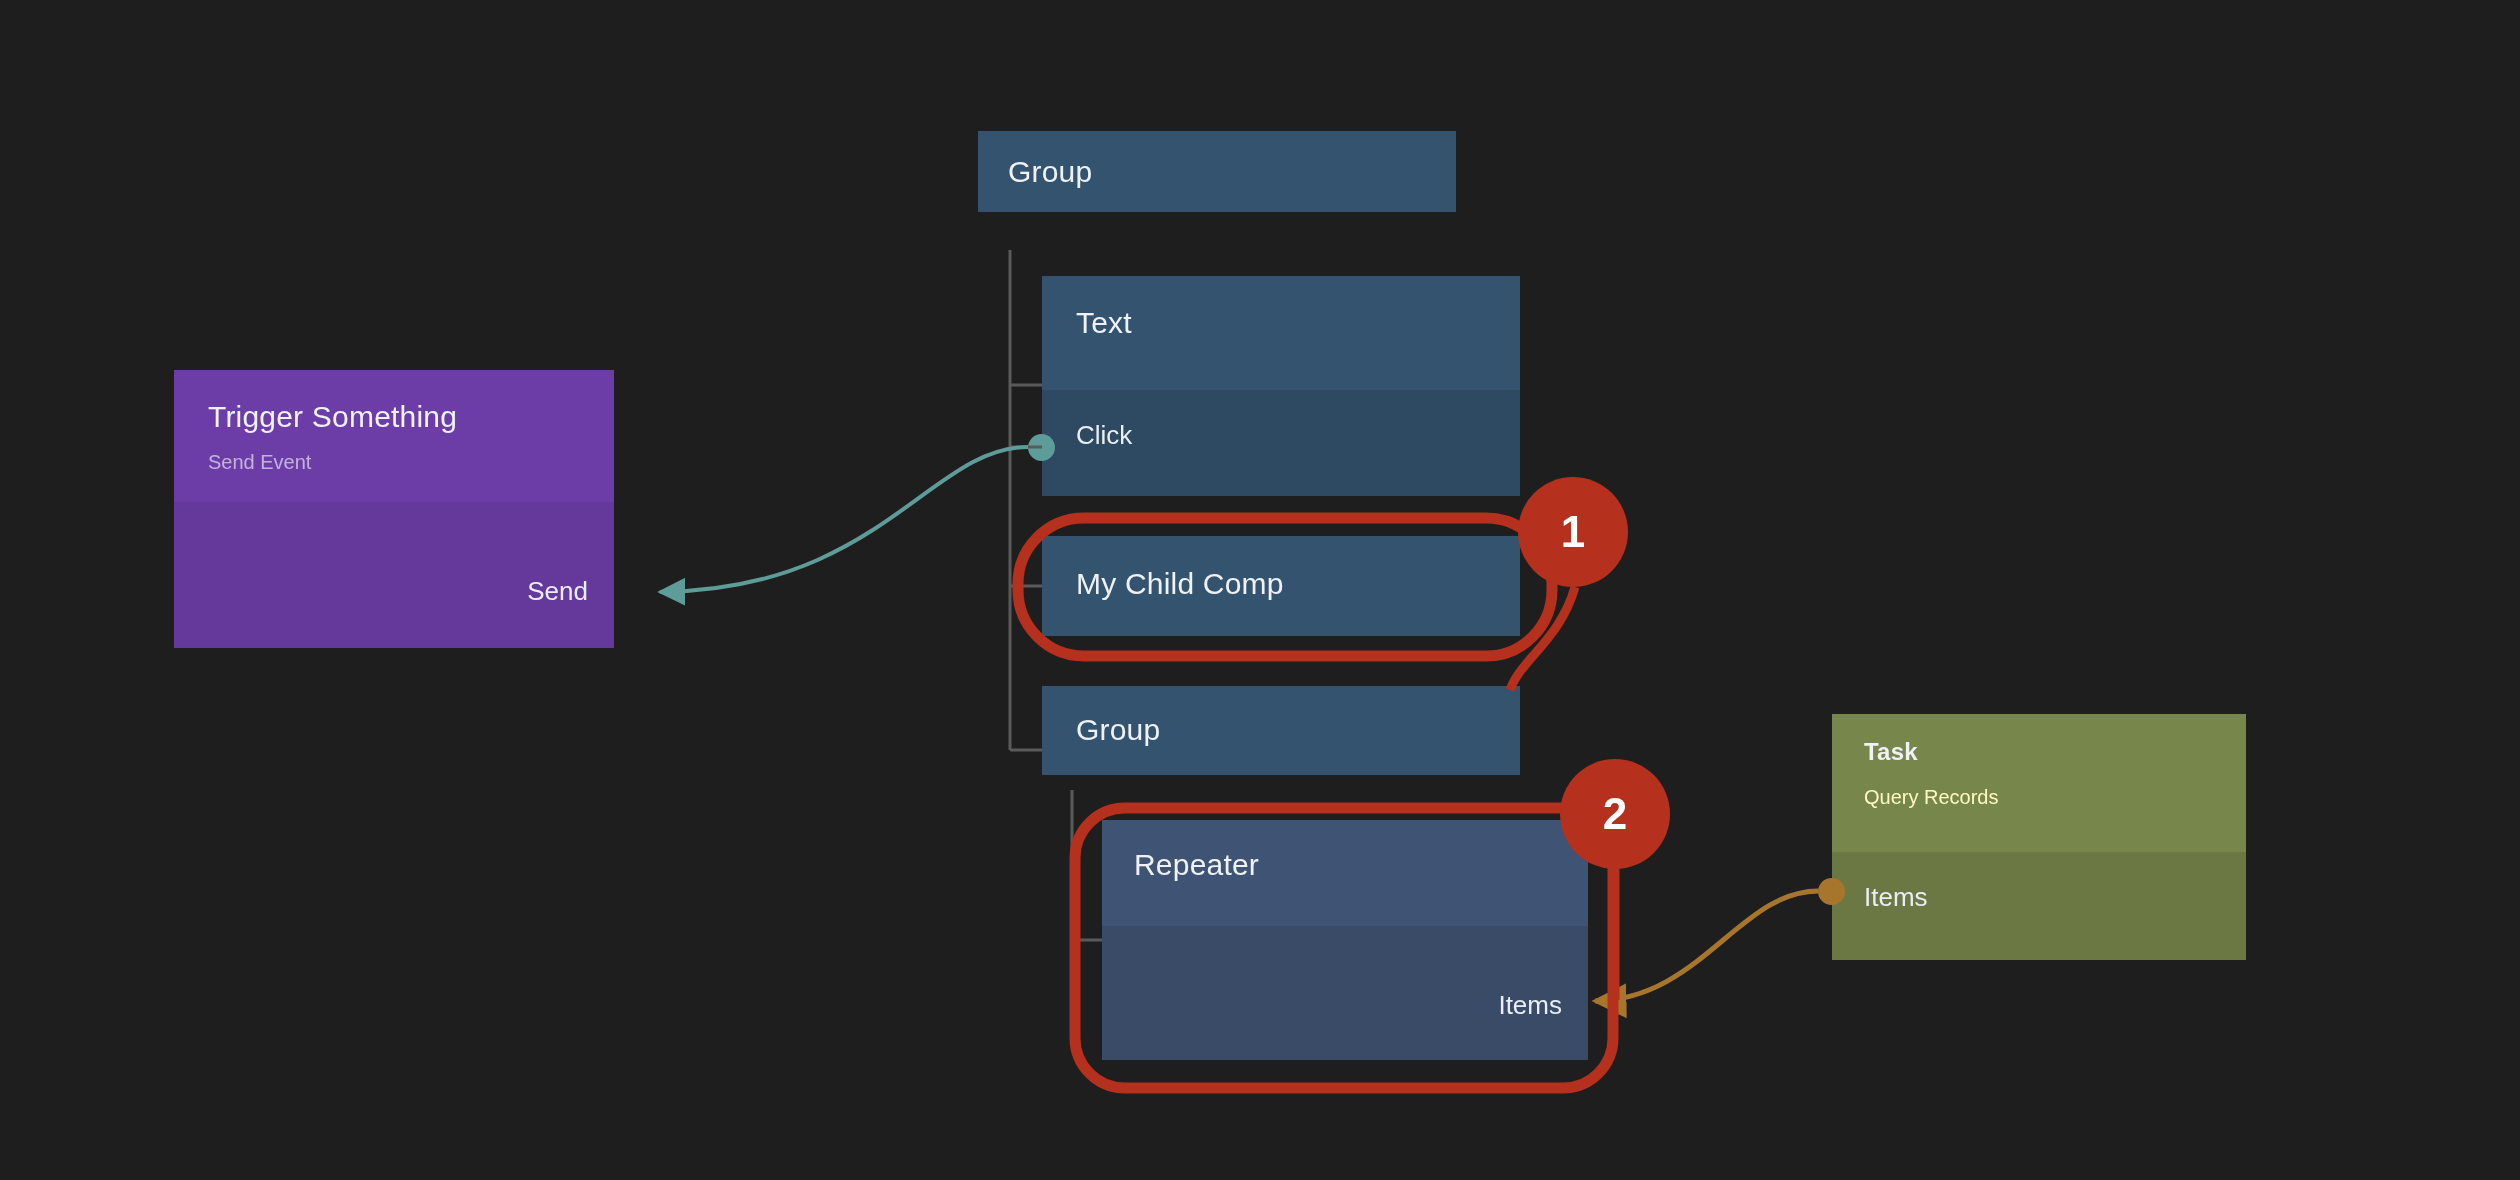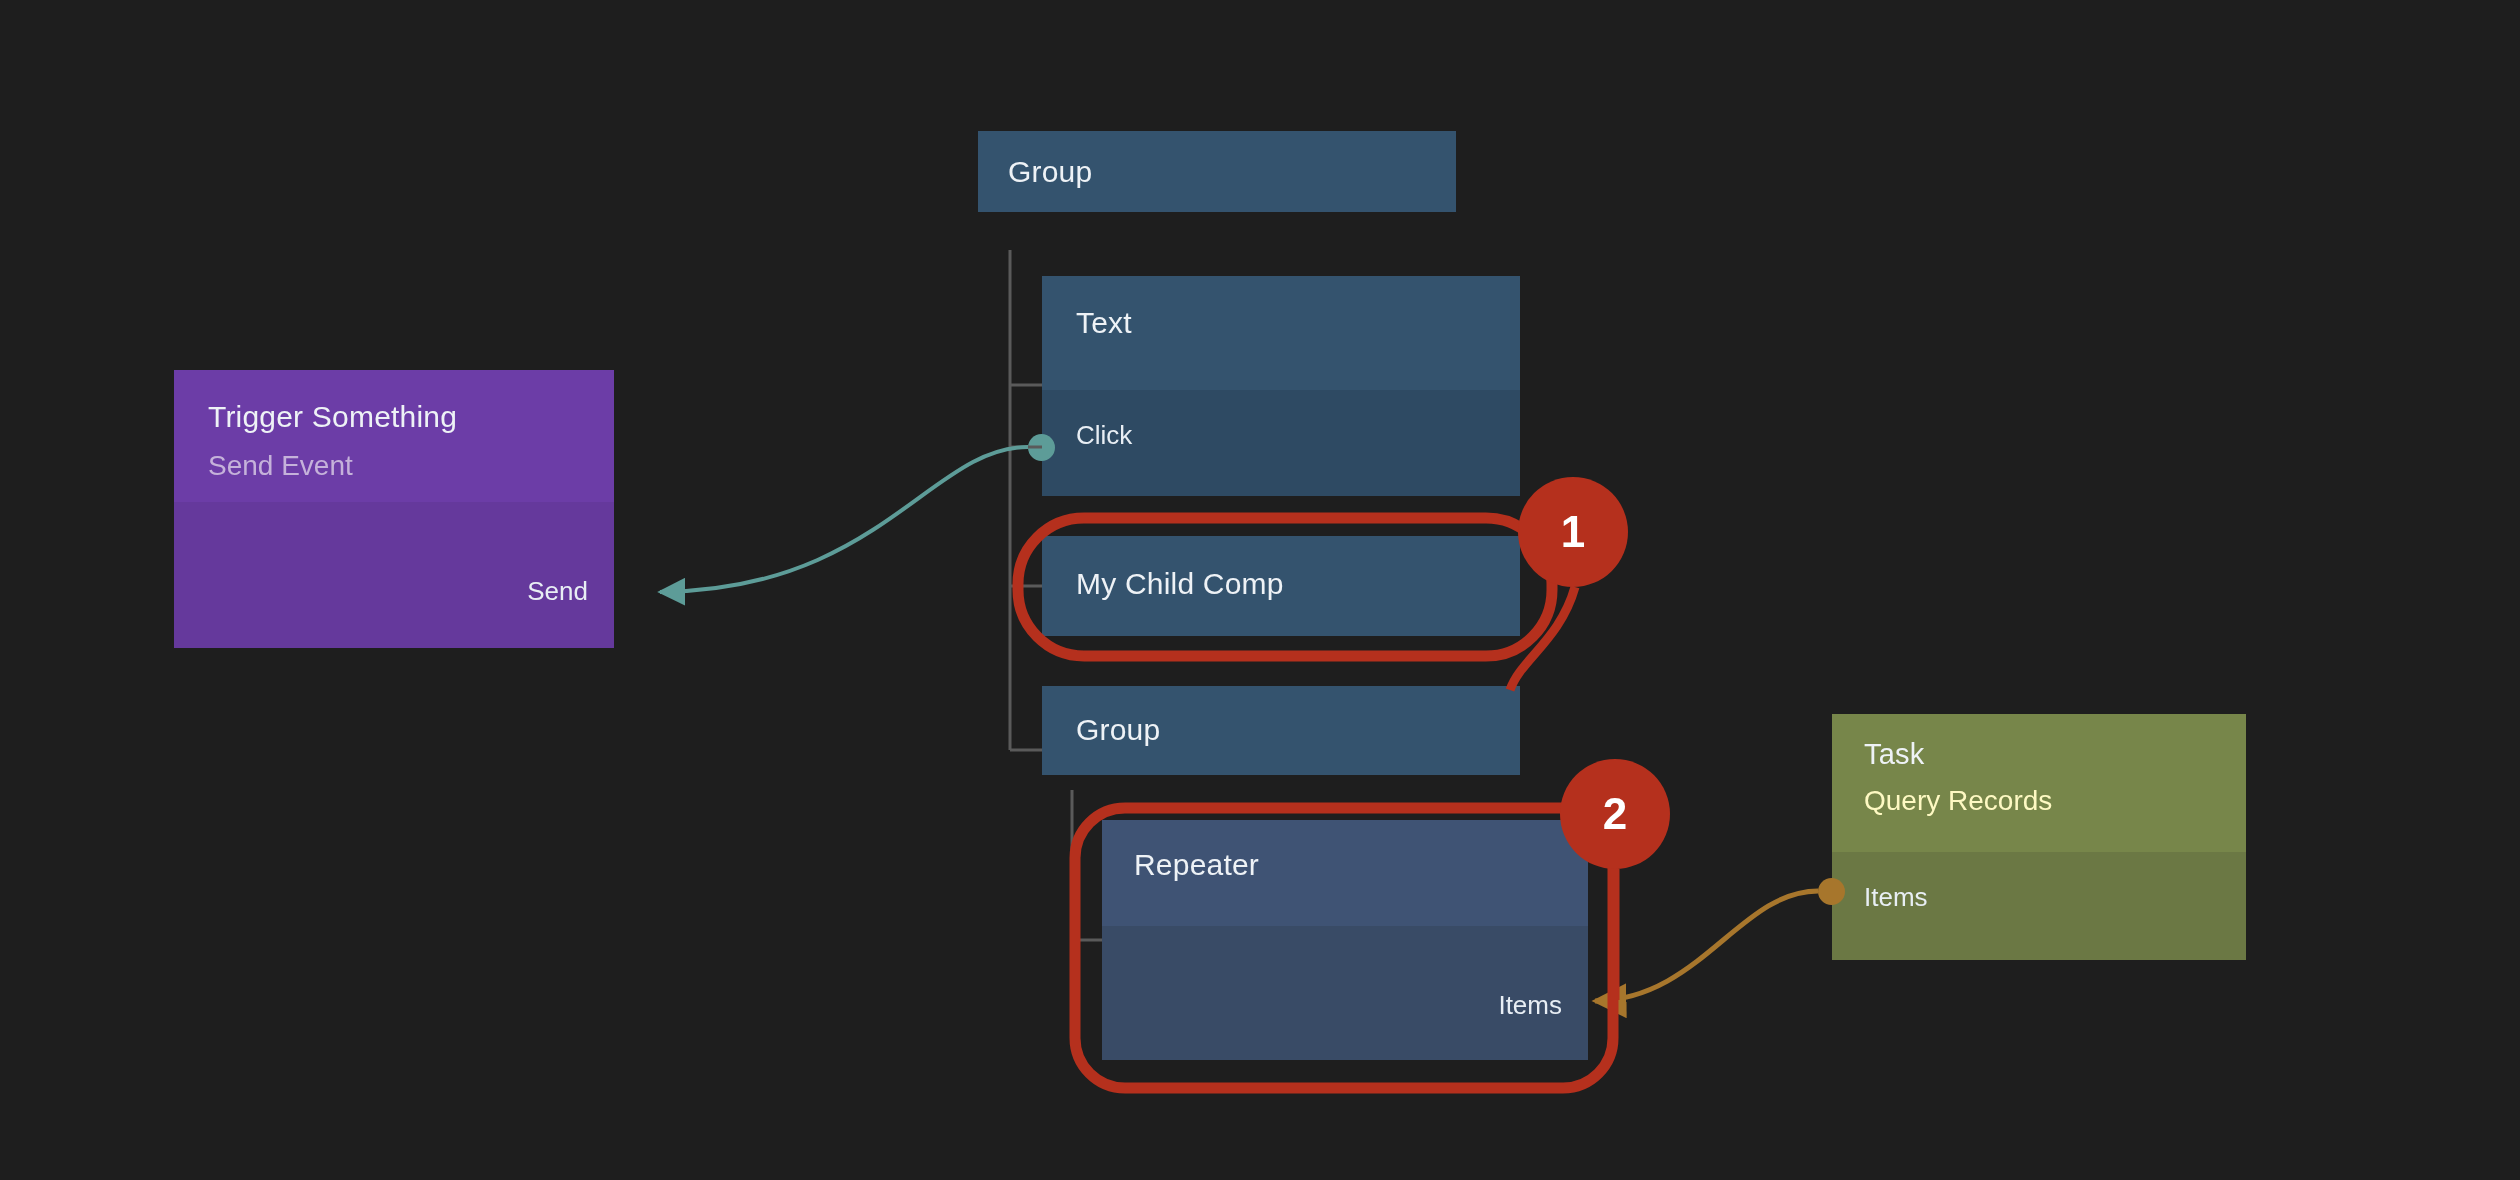--- a/index.html
+++ b/index.html
@@ -34,21 +34,21 @@
   }
   .node-title {
     color: #eef2f6;
     font-size: 30px;
     line-height: 1;
     letter-spacing: 0.2px;
     white-space: nowrap;
   }
   .node-subtitle {
     color: #c9c3d6;
-    font-size: 28px;
+    font-size: 20px;
     line-height: 1;
     white-space: nowrap;
   }
   .port-label {
     color: #e8eef4;
     font-size: 26px;
     line-height: 1;
     white-space: nowrap;
     position: absolute;
   }
@@ -104,21 +104,21 @@
   #node-trigger .node-subtitle { position: absolute; left: 34px; top: 82px; color: #c5b2da; }
   #node-trigger .port-label { right: 26px; top: 76px; }
 
   
   #node-task {
     left: 1832px; top: 714px; width: 414px; height: 246px;
   }
   #node-task .node-head { background: #77864a; height: 138px; }
   #node-task .node-body { background: #6b7844; height: 108px; }
   #node-task .node-title {
-    position: absolute; left: 32px; top: 26px; font-weight: normal; font-size: 29px;
+    position: absolute; left: 32px; top: 26px; font-weight: bold; font-size: 24px;
   }
   #node-task .node-subtitle { position: absolute; left: 32px; top: 73px; color: #fef9c3; text-align: center; }
   #node-task .port-label { left: 32px; top: 32px; }
 
   
   .port-dot {
     position: absolute;
     border-radius: 50%;
   }
   #dot-click {

